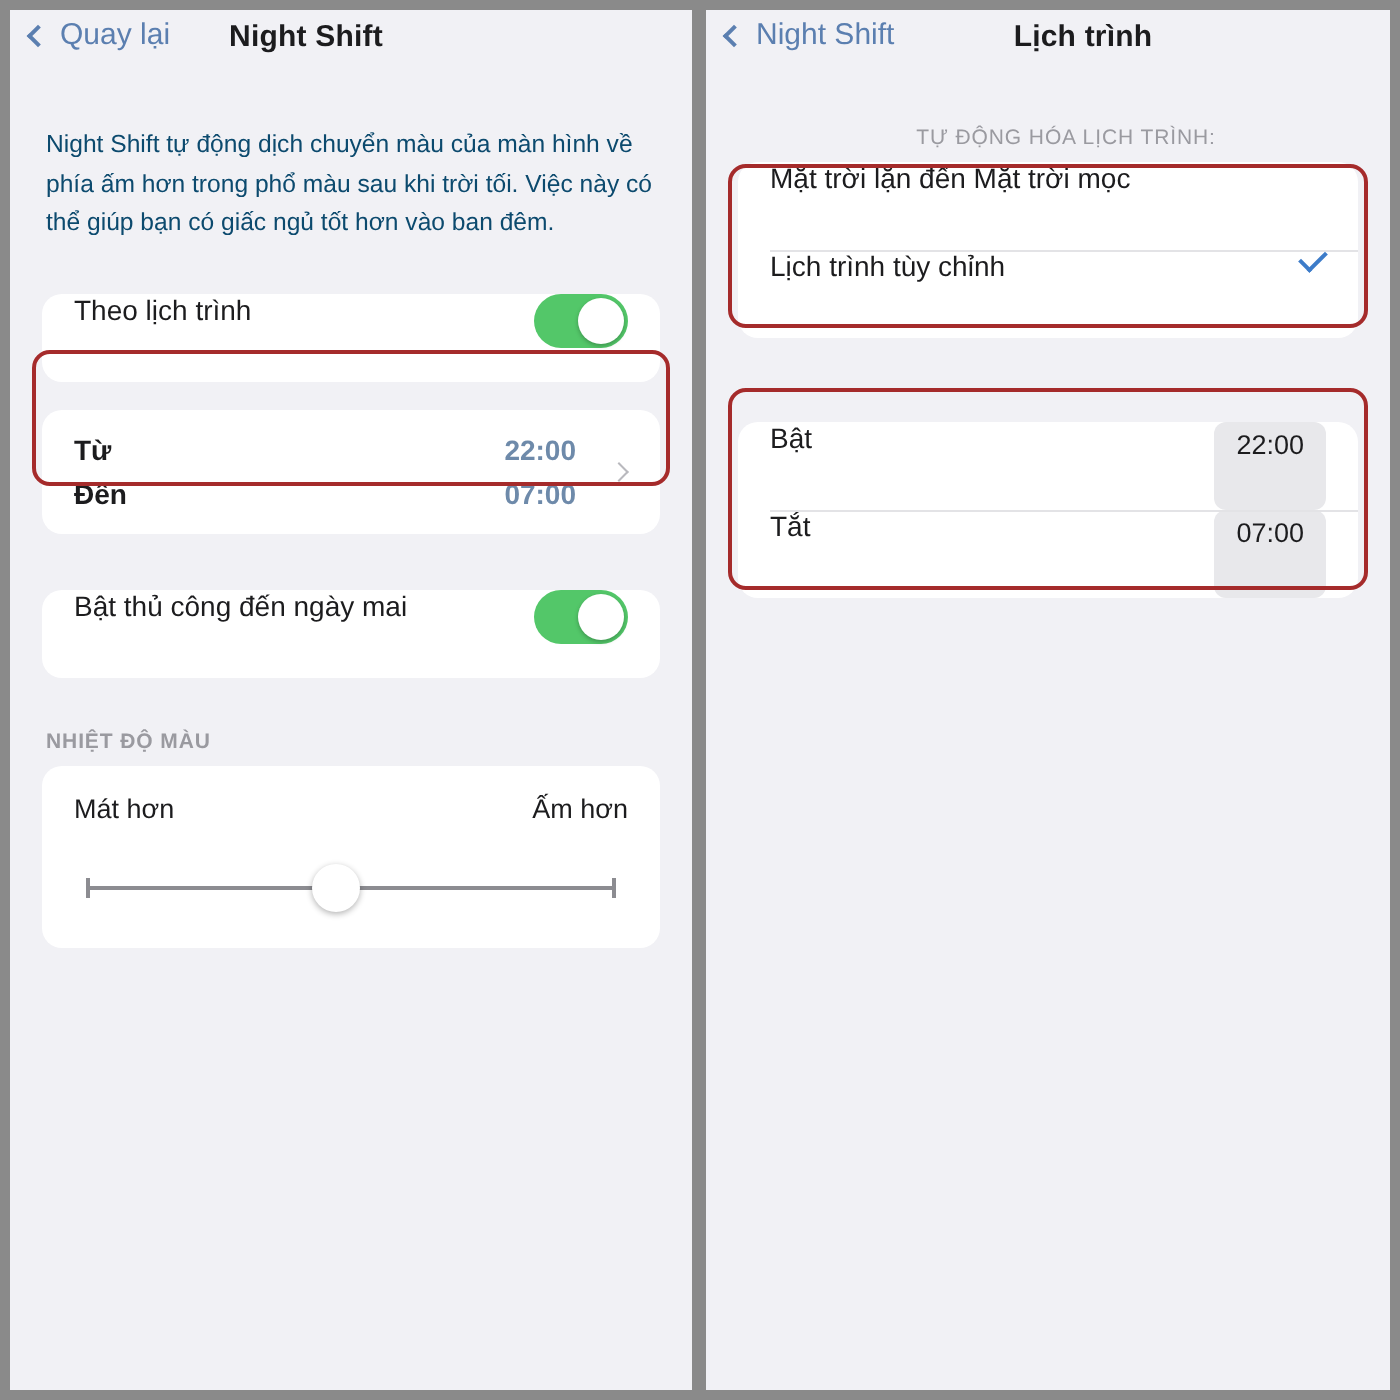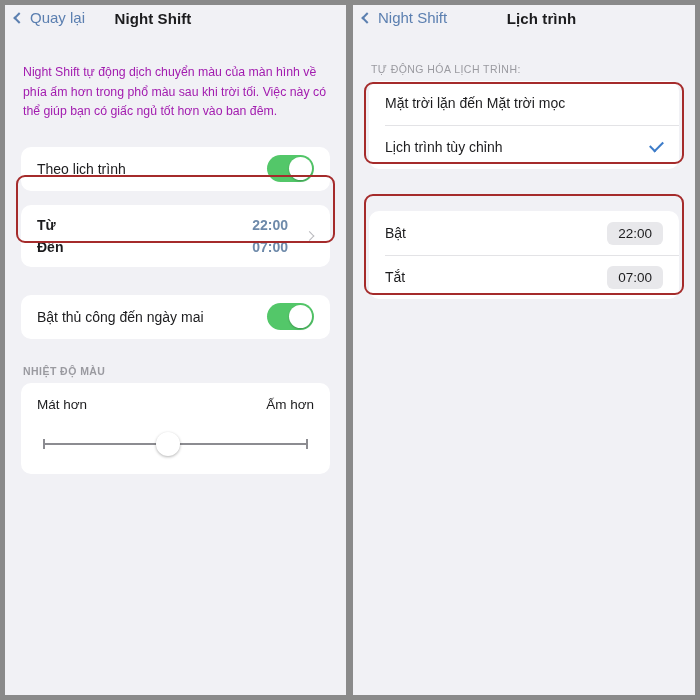--- a/index.html
+++ b/index.html
@@ -59,37 +59,36 @@
     letter-spacing: 0.1px;
   }
   .panel-left .nav-title  { left: 55px; right: 100px; }
   .panel-right .nav-title { left: 95px; right: 60px; }
 
   
   .desc {
     margin: 24px 18px 0 18px;
     font-size: 12.3px;
     line-height: 19.5px;
-    color: #a21caf;
+    color: #0c4a6e;
   }
   .section-label {
     margin: 0 0 6px 18px;
     font-size: 10.5px;
     color: #9a9aa0;
     letter-spacing: 0.45px;
   }
   .card {
     background: #ffffff;
     border-radius: 10px;
     margin: 0 16px;
     overflow: hidden;
   }
   .row {
     display: flex;
-    align-items: center;
     min-height: 44px;
     padding: 0 16px;
     position: relative;
   }
   .row + .row::before {
     content: "";
     position: absolute;
     left: 16px; right: 0; top: 0;
     height: 1px;
     background: #e3e3e6;
@@ -281,21 +280,21 @@
   <div class="panel panel-right">
 
     <div class="navbar">
       <div class="back">
         <span class="chev-left"></span>
         <span>Night Shift</span>
       </div>
       <div class="nav-title">Lịch trình</div>
     </div>
 
-    <div class="section-label" style="margin-top:24px;">TỰ ĐỘNG HÓA LỊCH TRÌNH:</div>
+    <div class="section-label" style="margin-top:24px;text-align:center;">TỰ ĐỘNG HÓA LỊCH TRÌNH:</div>
 
     <div class="card">
       <div class="row">
         <span class="row-label">Mặt trời lặn đến Mặt trời mọc</span>
       </div>
       <div class="row">
         <span class="row-label">Lịch trình tùy chỉnh</span>
         <span class="check"></span>
       </div>
     </div>

